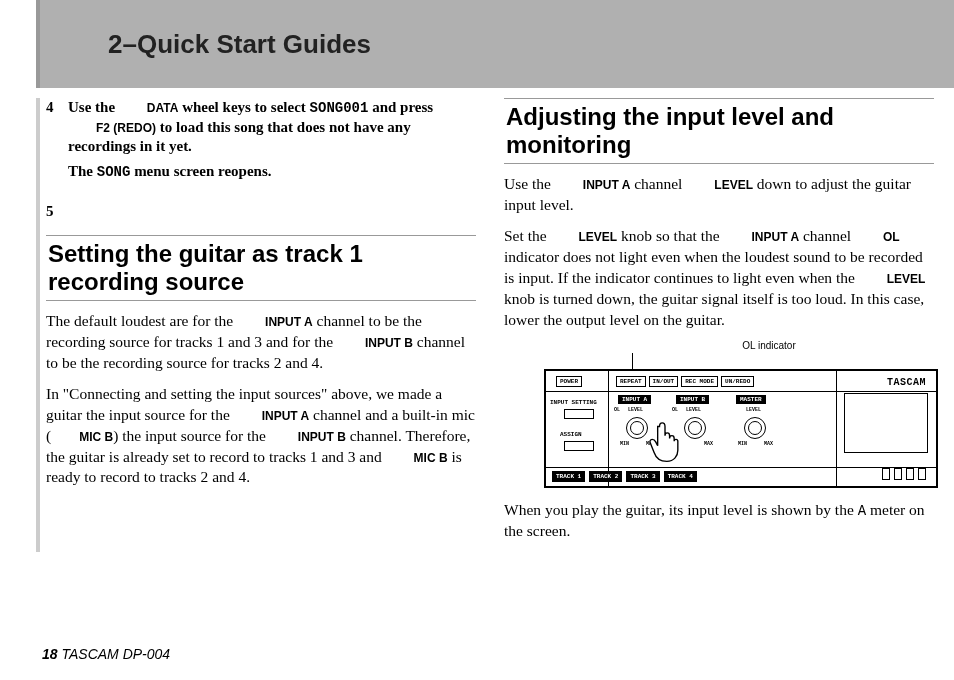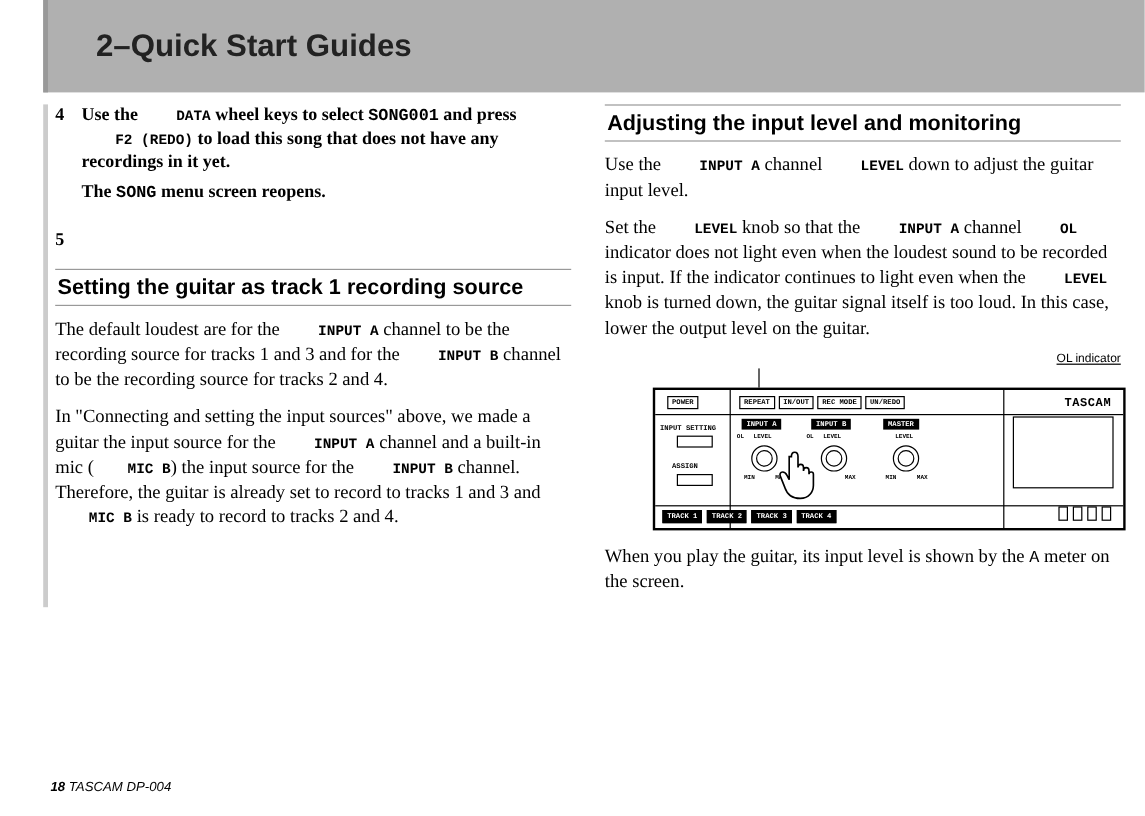--- a/index.html
+++ b/index.html
@@ -7,24 +7,24 @@
     padding: 0;
     width: 954px;
     height: 680px;
     font-family: Georgia, 'Times New Roman', serif;
     background: #fff;
     color: #000;
     position: relative;
   }
   .header-bar {
     background: #b0b0b0;
-    height: 77px;
+    height: 88px;
     display: flex;
     align-items: center;
-    padding-left: 40px;
+    padding-left: 68px;
     border-left: 4px solid #999;
     margin-left: 36px;
   }
   .header-title {
     font-family: Verdana, Arial, sans-serif;
     font-weight: bold;
     font-size: 26px;
     color: #222;
   }
   .content {
@@ -53,64 +53,63 @@
     font-weight: bold;
   }
   .ol-indent {
     margin-left: 22px;
     font-weight: bold;
     font-size: 15px;
     margin-top: 6px;
     margin-bottom: 22px;
   }
   .smallcaps {
-    font-family: Liberation Mono, monospace;
+    font-family: Liberation Sans, sans-serif;
     font-size: 12px;
     font-weight: bold;
     padding-left: 28px;
   }
   .mono {
     font-family: 'Courier New', monospace;
     font-size: 14px;
   }
   .section-heading {
     font-family: Arial, Helvetica, sans-serif;
     font-weight: bold;
-    font-size: 18px;
+    font-size: 24px;
     border-top: 1px solid #999;
     border-bottom: 1px solid #999;
     padding: 4px 2px;
     margin: 14px 0 10px 0;
   }
   .para {
     font-size: 15.5px;
     line-height: 1.35;
     margin: 0 0 10px 0;
   }
   .footer {
     position: absolute;
     bottom: 18px;
     left: 42px;
-    font-size: 11px;
+    font-size: 14px;
     font-style: italic;
     font-family: Arial, sans-serif;
   }
   .footer .pnum { font-weight: bold; font-style: italic; }
 
   
   .diagram-wrap {
     margin: 6px 0 12px 0;
   }
   .ol-label {
     font-family: Arial, sans-serif;
     font-size: 10px;
-    text-align: right;
+    text-align: center;
     margin-bottom: 2px;
     margin-left: 100px;
-    text-decoration: underline;
   }
   .ol-line {
     width: 1px;
     height: 18px;
     background: #000;
     margin-left: 128px;
     margin-bottom: -2px;
   }
   .device {
     border: 2px solid #000;

